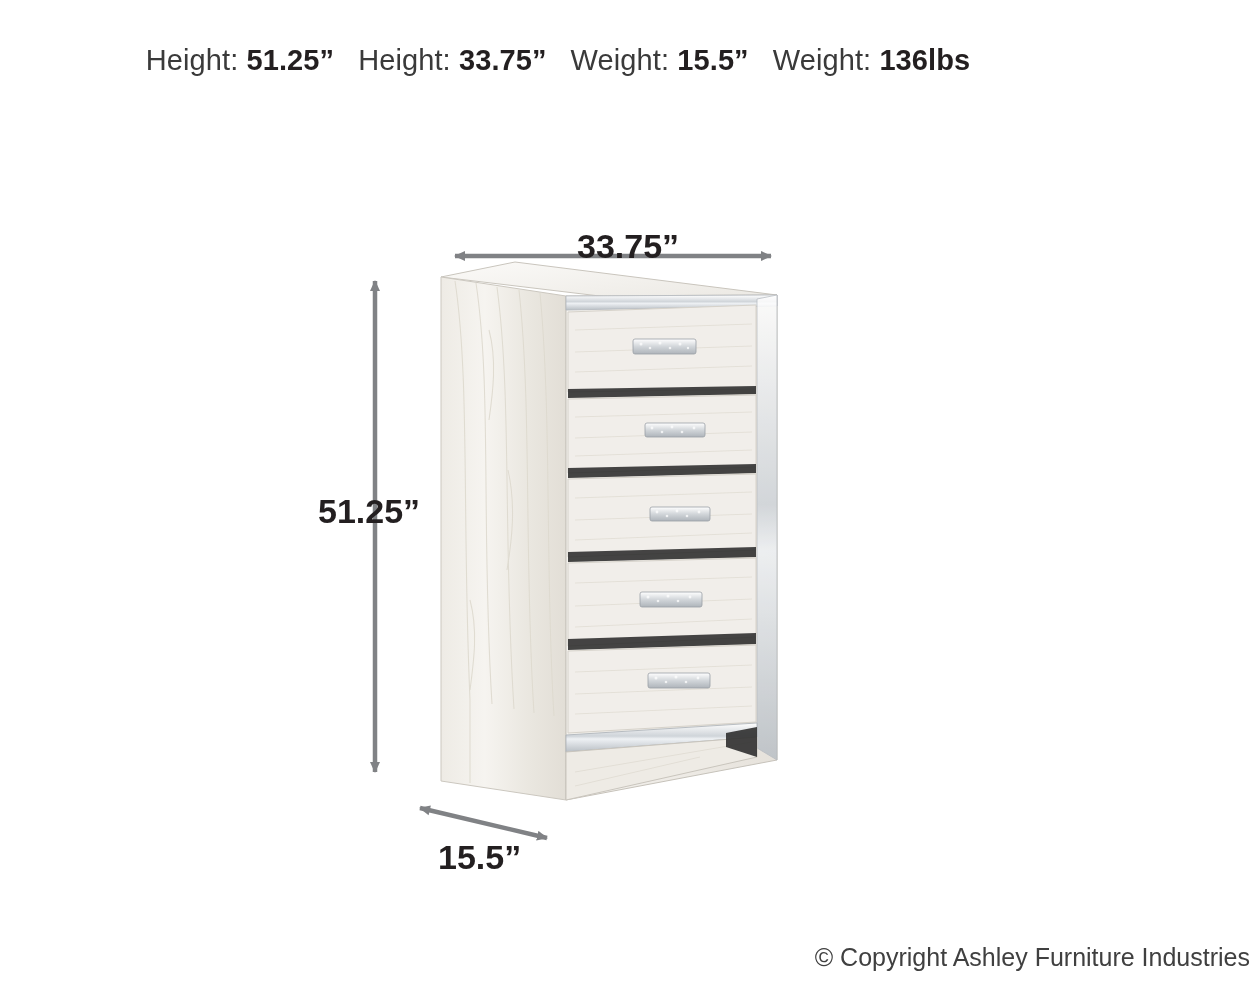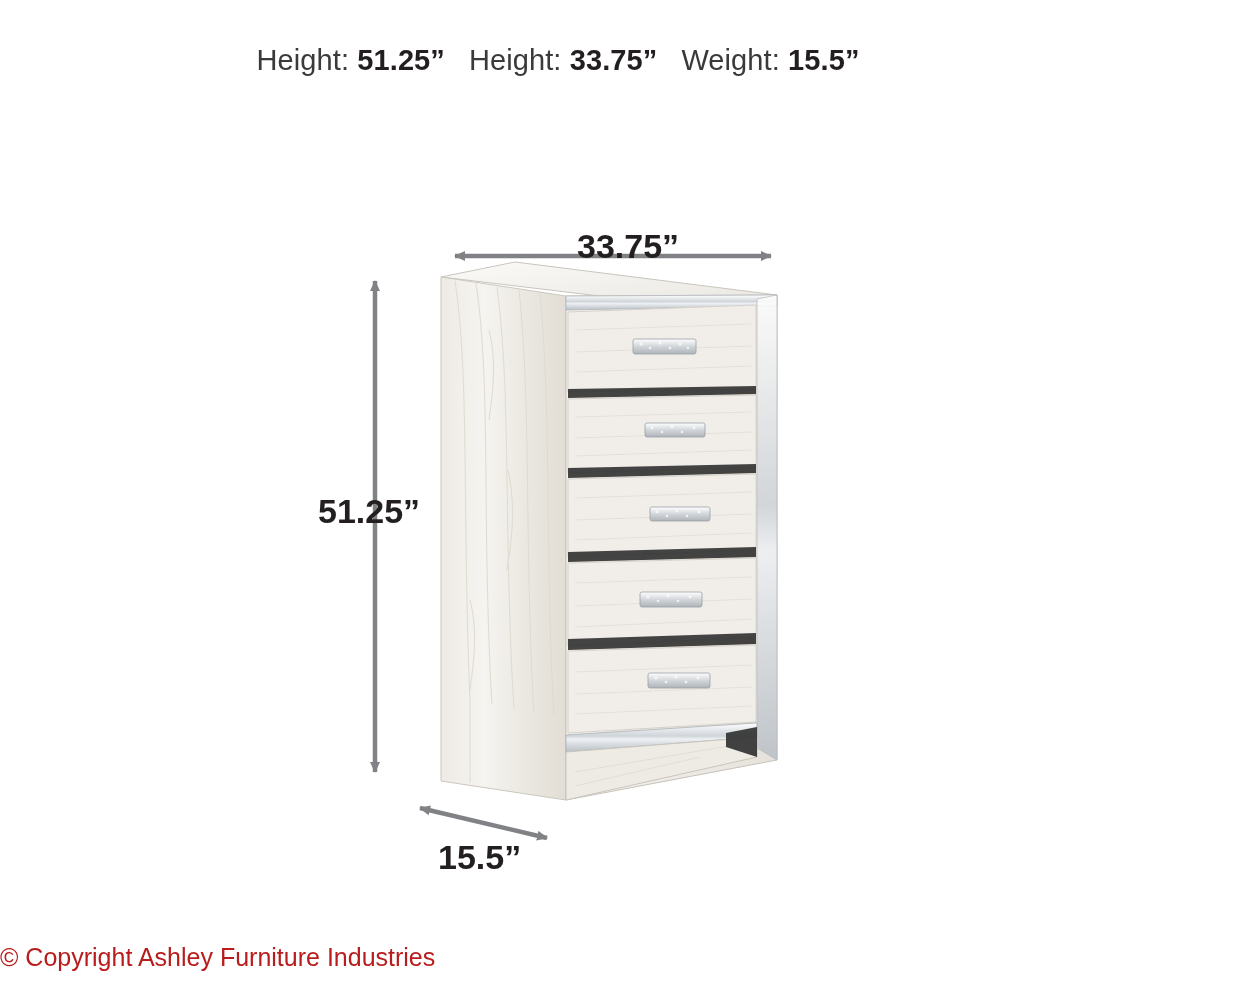--- a/index.html
+++ b/index.html
@@ -41,23 +41,23 @@
     font-weight: 700;
     color: #231f20;
   }
 
   
   .copyright {
     position: absolute;
     top: 943px;
     left: 0;
     width: 1250px;
-    text-align: left;
+    text-align: right;
     font-size: 25px;
-    color: #b91c1c;
+    color: #404040;
   }
 
   
   .stage {
     position: absolute;
     top: 0;
     left: 0;
     width: 1250px;
     height: 1000px;
   }
@@ -84,20 +84,24 @@
     <span class="spec-label">Height:</span>
     <span class="spec-value">51.25”</span>
   </span>
   <span class="spec-item">
     <span class="spec-label">Height:</span>
     <span class="spec-value">33.75”</span>
   </span>
   <span class="spec-item">
     <span class="spec-label">Weight:</span>
     <span class="spec-value">15.5”</span>
+  </span>
+  <span class="spec-item">
+    <span class="spec-label">Weight:</span>
+    <span class="spec-value">136lbs</span>
   </span>
 </div>
 
 <div class="stage">
 
   <svg width="1250" height="1000" viewBox="0 0 1250 1000">
     <defs>
       <linearGradient id="sideGrad" x1="0" y1="0" x2="1" y2="0">
         <stop offset="0%" stop-color="#eeebe5"></stop>
         <stop offset="35%" stop-color="#f6f4f0"></stop>

